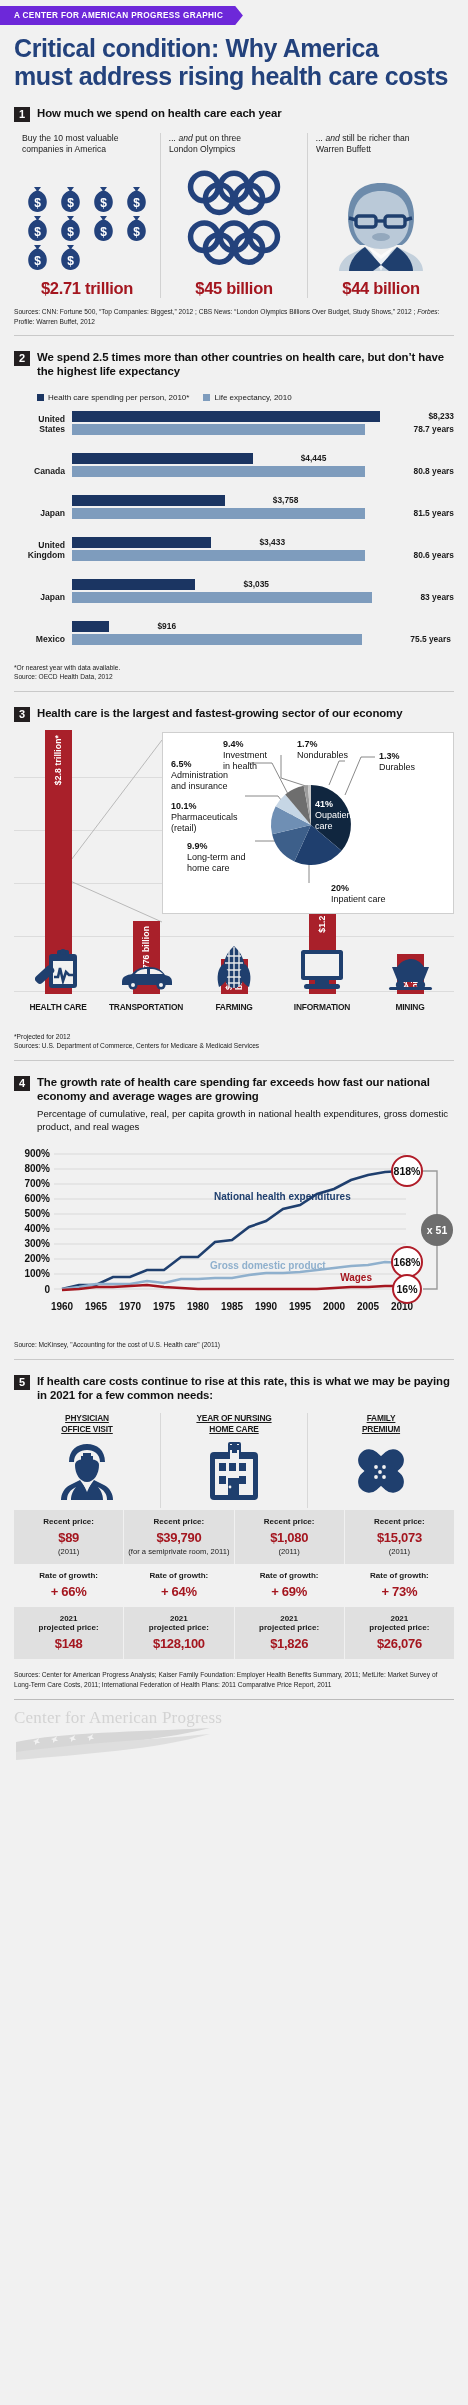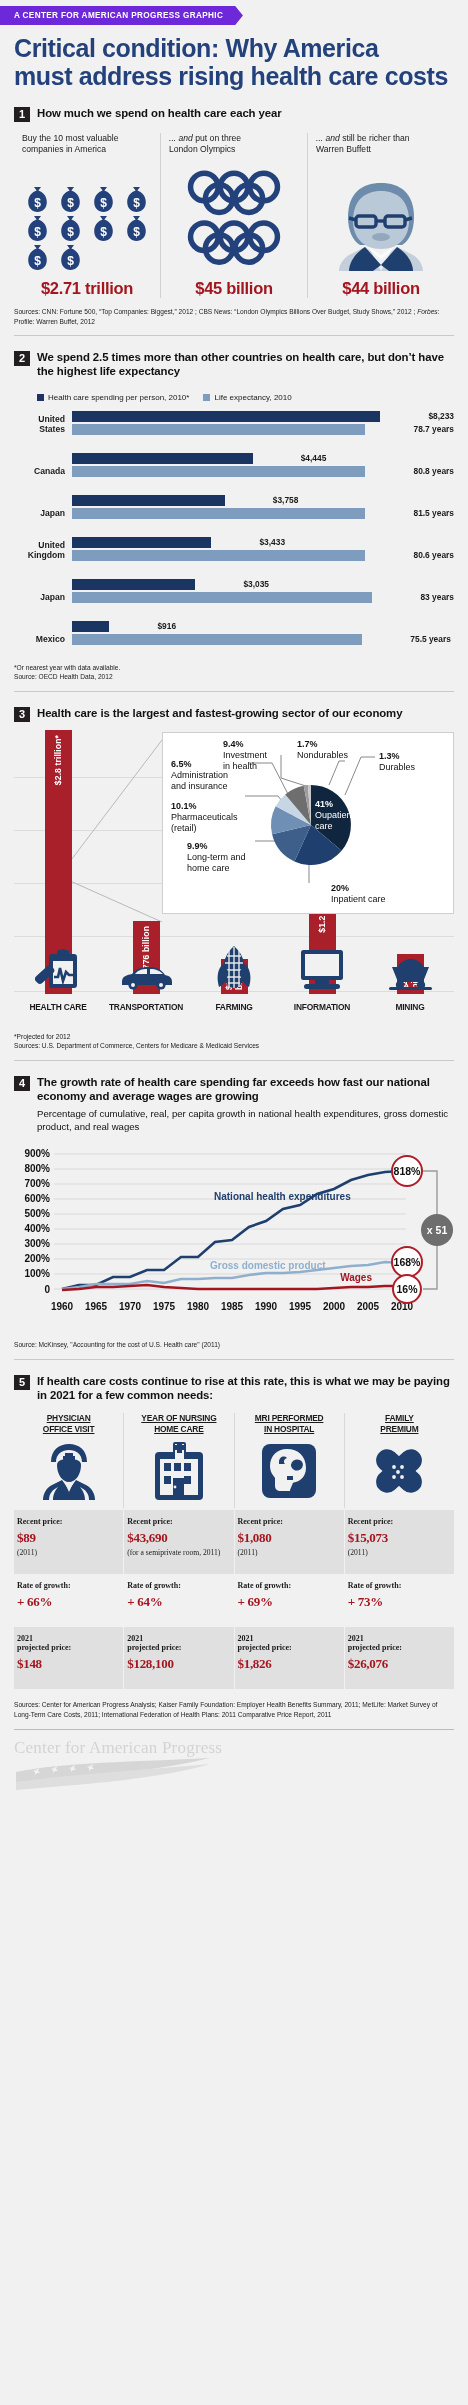--- a/index.html
+++ b/index.html
@@ -100,21 +100,21 @@
 
   
   .s5head { display:flex; margin-top:11px; }
   .s5col { flex:1; text-align:center; padding:0 4px;}
   .s5col + .s5col { border-left:1px solid #d8d8d8; }
   .s5col h4 { font-size:8.4px; font-weight:bold; line-height:1.25; letter-spacing:-.2px;text-decoration:underline;}
   .s5icon { height:74px; display:flex; align-items:center; justify-content:center;}
   .s5table { display:flex; flex-direction:column; margin-top:2px;}
   .s5trow { display:flex; }
   .s5trow.shade { background:#e0e0e0; }
-  .s5cell { flex:1; text-align:left; padding:7px 3px 17px;font-family:Liberation Serif, serif; }
+  .s5cell { flex:1; text-align:center; padding:7px 3px 8px; }
   .s5cell + .s5cell { border-left:1px solid #f1f1f1; }
   .s5lab { font-size:8px; font-weight:bold; line-height:1.2;}
   .s5val { font-size:13px; font-weight:bold; color:#a4161f; margin-top:3px; letter-spacing:-.3px;}
   .s5sub { font-size:7.6px; margin-top:2px; line-height:1.25;}
 
   
   .footer { margin:10px 14px 0; padding-top:8px; border-top:1px solid #bbb; }
   .cap-logo { color:#d3d3d3; font-family:"Liberation Serif", serif; font-size:17px; letter-spacing:.2px; }
 </style>
 </head>
@@ -640,34 +640,20 @@
                 <rect x="35" y="23" width="7" height="8"></rect>
               <rect x="15" y="36" width="7" height="8"></rect>
                 <rect x="35" y="36" width="7" height="8"></rect>
               <rect x="24" y="38" width="11" height="17"></rect>
               <circle cx="26" cy="47" r="1.4" fill="#f1f1f1"></circle>
             </g>
           </svg>
         </div>
       </div>
       <div class="s5col">
-        <h4>MRI PERFORMED<br>IN HOSPITAL</h4>
-        <div class="s5icon">
-          <svg width="58" height="58" viewBox="0 0 58 58">
-            <rect x="2" y="2" width="54" height="54" rx="8" fill="#1f3f6e"></rect>
-            <path d="M46 26 C46 14 38 7 27 7 C17 7 10 14 10 24 C10 30 13 33 15 36 L15 44 C15 47 17 49 21 49 L30 49 L30 41 C38 41 46 36 46 26 Z" fill="#f1f1f1"></path>
-            <ellipse cx="37" cy="23" rx="6" ry="5.5" fill="#1f3f6e" transform="rotate(-18 37 23)"></ellipse>
-            <path d="M19 20 C19 15 24 13 27 16 C24 17 23 20 25 22 L19 22 Z" fill="#1f3f6e"></path>
-            <path d="M26 34 L34 34 L34 40 L26 40 Z" fill="#f1f1f1"></path>
-            <path d="M25 36 L35 36 L30 48 Z" fill="#f1f1f1"></path>
-            <rect x="27" y="34" width="6" height="4" fill="#1f3f6e"></rect>
-          </svg>
-        </div>
-      </div>
-      <div class="s5col">
         <h4>FAMILY<br>PREMIUM</h4>
         <div class="s5icon">
           <svg width="60" height="58" viewBox="0 0 60 58">
             <g fill="#1f3f6e">
               <rect x="3" y="18" width="54" height="22" rx="11" transform="rotate(-42 30 29)"></rect>
               <rect x="3" y="18" width="54" height="22" rx="11" transform="rotate(42 30 29)"></rect>
             </g>
             <g fill="#f1f1f1">
               <circle cx="25" cy="25" r="1.9"></circle>
                 <circle cx="33" cy="25" r="1.9"></circle>
@@ -682,21 +668,21 @@
 
     <div class="s5table">
       <div class="s5trow shade">
         <div class="s5cell">
           <div class="s5lab">Recent price:</div>
           <div class="s5val">$89</div>
           <div class="s5sub">(2011)</div>
         </div>
         <div class="s5cell">
           <div class="s5lab">Recent price:</div>
-          <div class="s5val">$43,690</div>
+          <div class="s5val">$39,790</div>
           <div class="s5sub">(for a semiprivate room, 2011)</div>
         </div>
         <div class="s5cell">
           <div class="s5lab">Recent price:</div>
           <div class="s5val">$1,080</div>
           <div class="s5sub">(2011)</div>
         </div>
         <div class="s5cell">
           <div class="s5lab">Recent price:</div>
           <div class="s5val">$15,073</div>

